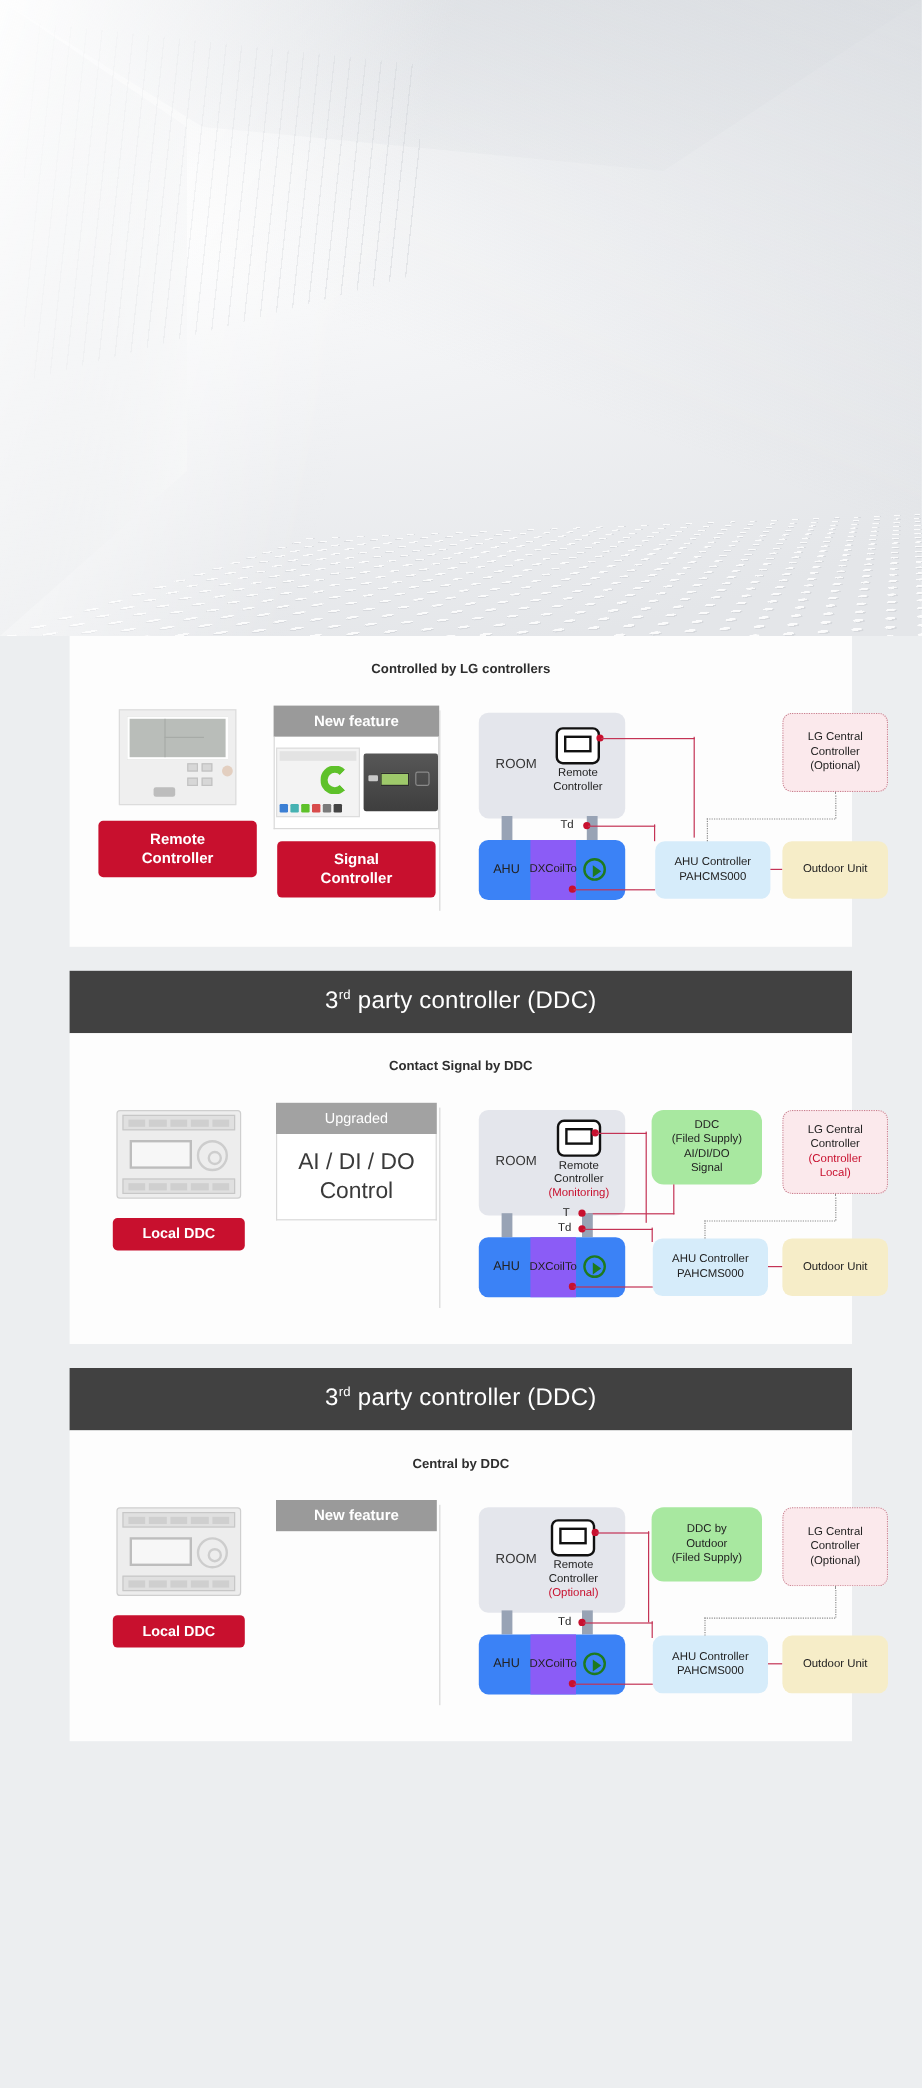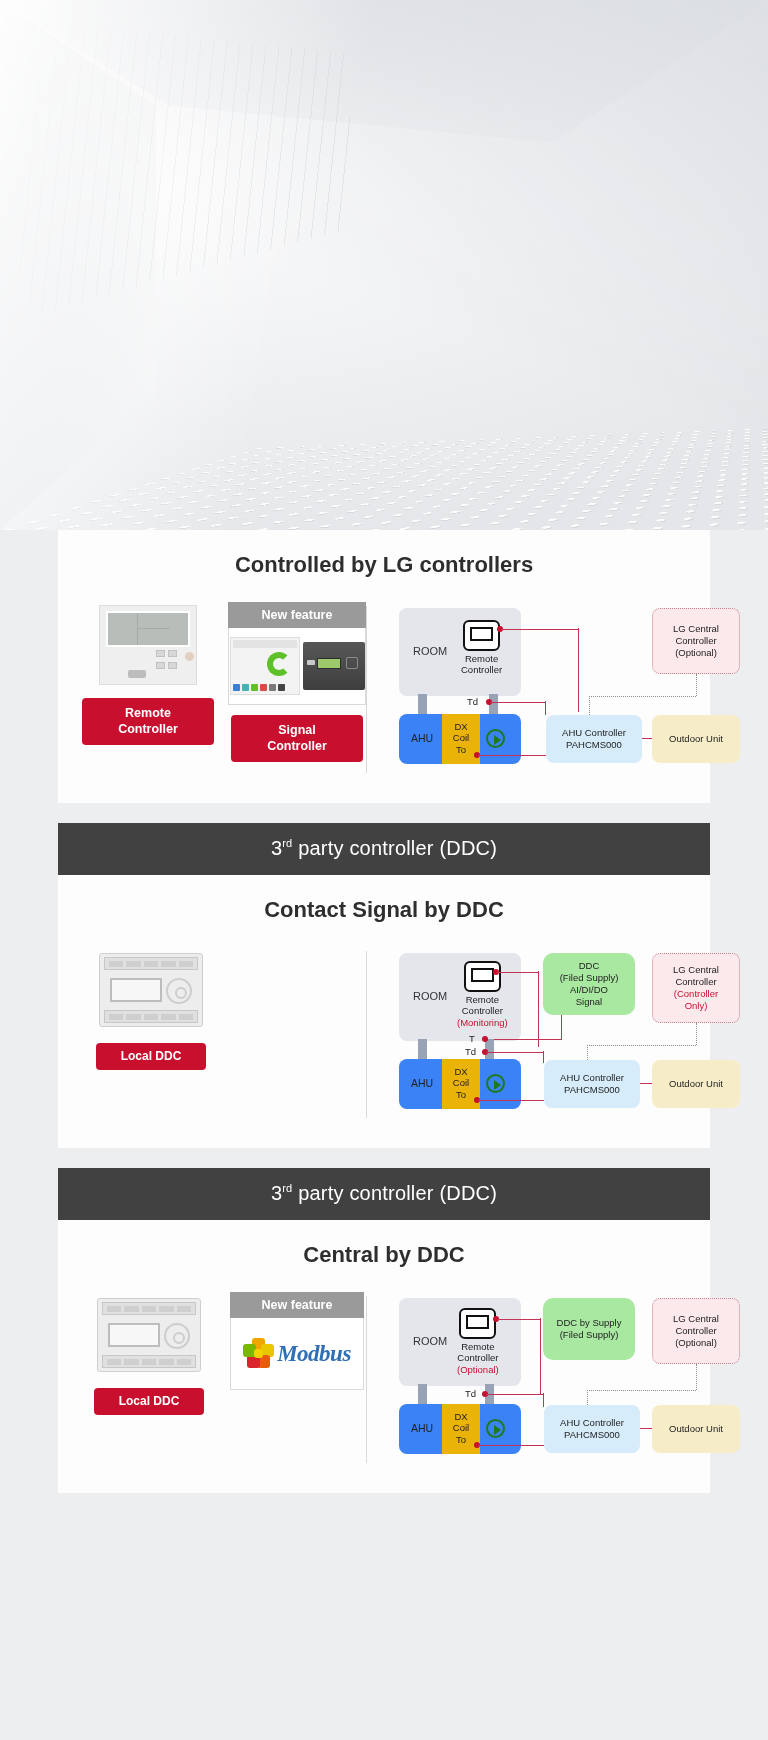--- a/index.html
+++ b/index.html
@@ -62,21 +62,21 @@
     letter-spacing: .2px;
     padding: 14px 0 15px 0;
   }
   .panel-head sup { font-size: 11px; vertical-align: super; }
   .panel-body {
     background: #fdfdfd;
     padding: 22px 16px 26px 16px;
   }
   .panel-title {
     text-align: center;
-    font-size: 22px; font-weight: bold; color: #2e2e2e;
+    font-size: 11px; font-weight: bold; color: #2e2e2e;
     margin-bottom: 24px;
   }
   .panel-row { display: flex; align-items: flex-start; }
   .left-col { width: 290px; display: flex; gap: 14px; padding-left: 8px; }
   .divider { width: 1px; background: #d8d8d8; align-self: stretch; margin: 4px 14px 4px 2px; }
   .right-col { flex: 1; position: relative; }
 
   
   .prod { width: 138px; display: flex; flex-direction: column; align-items: center; }
   .prod-img { height: 86px; display: flex; align-items: center; justify-content: center; width: 100%; }
@@ -155,21 +155,21 @@
   .room-label { position:absolute; left:14px; top:50%; transform:translateY(-50%); font-size:11px; color:#333; }
   .rc-icon { width: 37px; height: 31px; border: 2.6px solid #111; border-radius: 6px; position:relative;
              background:#fff; }
   .rc-icon:before { content:""; position:absolute; left:5px; top:5px; right:5px; height:10px;
              border:2px solid #111; background:#fff; }
   .rc-cap { text-align:center; font-size:9.5px; line-height:1.2; color:#222; margin-top:2px; }
   .rc-cap .mon { color:#c8102e;text-align:center; }
   .pillar { position:absolute; width:9px; background:#98a3b5; }
   .ahu { background:#3b82f6; }
   .ahu-lbl { position:absolute; left:12px; top:50%; transform:translateY(-50%); font-size:10.5px; }
-  .coil { position:absolute; background:#eab308; border-radius:0; display:flex; flex-direction:column;
+  .coil { position:absolute; background:#8b5cf6; border-radius:0; display:flex; flex-direction:row;
           align-items:center; justify-content:center; font-size:9.5px; line-height:1.15; }
   .fan { position:absolute; width:19px; height:19px; border-radius:50%; border:2px solid #1e7a1e; }
   .fan:before { content:""; position:absolute; left:6px; top:4px; border-left:7px solid #1e7a1e;
                 border-top:5px solid transparent; border-bottom:5px solid transparent; }
   .ctrl { background:#d6ecfa; }
   .odu { background:#f6edc8; }
   .ddc-grn { background:#a8e8a0;border-radius:10px; }
   .lgcc { background:#fbe9ec; border:1.6px dotted #c87f8e; }
   .lgcc .mon { color:#c8102e; }
   .wire { position:absolute; background:#c43355; }
@@ -339,20 +339,31 @@
                   <i></i>
                   <i></i>
                 </div>
             </div>
           </div>
           <div class="badge-red small">
             <span>Local DDC</span>
           </div>
         </div>
 
+        <div class="prod">
+          <div style="width:100%">
+            <div class="ribbon grey2">Upgraded</div>
+            <div class="feature-box">
+              <div class="feature-text">
+                <span>AI / DI / DO</span><br>
+                <span>Control</span>
+              </div>
+            </div>
+          </div>
+        </div>
 
       </div>
       <div class="divider"></div>
       <div class="right-col">
         <div class="diagram">
 
           <div class="dbox room" style="left:18px;top:6px;width:122px;height:88px;">
             <span class="room-label">ROOM</span>
             <div style="position:absolute;left:58px;top:8px;display:flex;flex-direction:column;align-items:center;">
               <div class="rc-icon"></div>
@@ -405,21 +416,21 @@
           </div>
           <div class="solid-h" style="left:259px;top:136px;width:12px;"></div>
           <div class="dbox odu" style="left:271px;top:113px;width:88px;height:48px;">
             <span>Outdoor Unit</span>
           </div>
 
           <div class="dbox lgcc" style="left:271px;top:6px;width:88px;height:70px;flex-direction:column;">
             <span>LG Central</span>
             <span>Controller</span>
             <span class="mon">(Controller</span>
-            <span class="mon">Only)</span>
+            <span class="mon">Local)</span>
           </div>
           <div class="dotted-v" style="left:315px;top:76px;height:22px;"></div>
           <div class="dotted-h" style="left:206px;top:98px;width:109px;"></div>
           <div class="dotted-v" style="left:206px;top:98px;height:15px;"></div>
 
         </div>
       </div>
     </div>
   </div>
 </section>
@@ -455,33 +466,20 @@
             </div>
           </div>
           <div class="badge-red small">
             <span>Local DDC</span>
           </div>
         </div>
 
         <div class="prod">
           <div style="width:100%">
             <div class="ribbon">New feature</div>
-            <div class="feature-box">
-              <div class="modbus-box">
-                <div class="mb-star">
-                  <div style="background:#f0a500;transform:translate(0,-9px)"></div>
-                  <div style="background:#e8c600;transform:translate(9px,-3px)"></div>
-                  <div style="background:#ea5b0c;transform:translate(5px,8px)"></div>
-                  <div style="background:#d9242b;transform:translate(-5px,8px)"></div>
-                  <div style="background:#7ab800;transform:translate(-9px,-3px)"></div>
-                  <div style="background:#f5d000;width:9px;height:9px;margin:-4.5px 0 0 -4.5px"></div>
-                </div>
-                <span class="mb-word">Modbus</span>
-              </div>
-            </div>
           </div>
         </div>
 
       </div>
       <div class="divider"></div>
       <div class="right-col">
         <div class="diagram">
 
           <div class="dbox room" style="left:18px;top:6px;width:122px;height:88px;">
             <span class="room-label">ROOM</span>
@@ -492,21 +490,21 @@
                 <span>Controller</span><br>
                 <span class="mon">(Optional)</span>
               </div>
             </div>
           </div>
           <div class="node" style="left:112px;top:24px;"></div>
           <div class="wire h" style="left:116px;top:26.5px;width:44px;"></div>
           <div class="wire v" style="left:159px;top:26px;height:76px;"></div>
 
           <div class="dbox ddc-grn" style="left:162px;top:6px;width:92px;height:62px;flex-direction:column;">
-            <span>DDC by Supply</span>
+            <span>DDC by Outdoor</span>
             <span>(Filed Supply)</span>
           </div>
 
           <div class="pillar" style="left:37px;top:92px;height:20px;"></div>
           <div class="pillar" style="left:104px;top:92px;height:20px;"></div>
 
           <div class="tlab" style="left:84px;top:96px;">
             <span>Td</span></div>
           <div class="node" style="left:101px;top:99px;"></div>
           <div class="wire h" style="left:105px;top:101.5px;width:58px;"></div>

